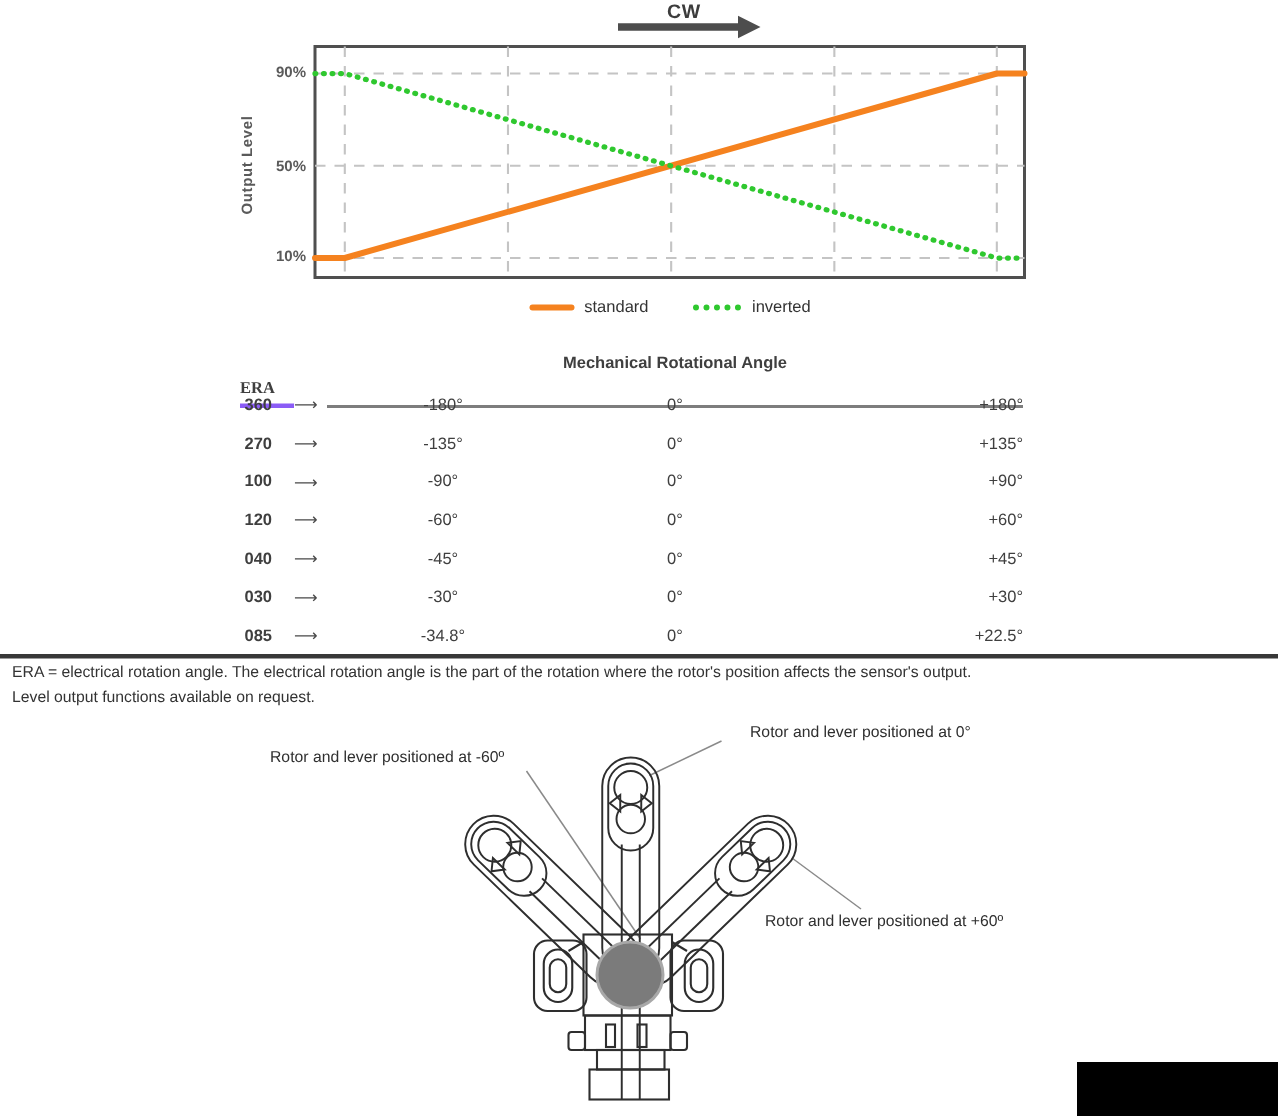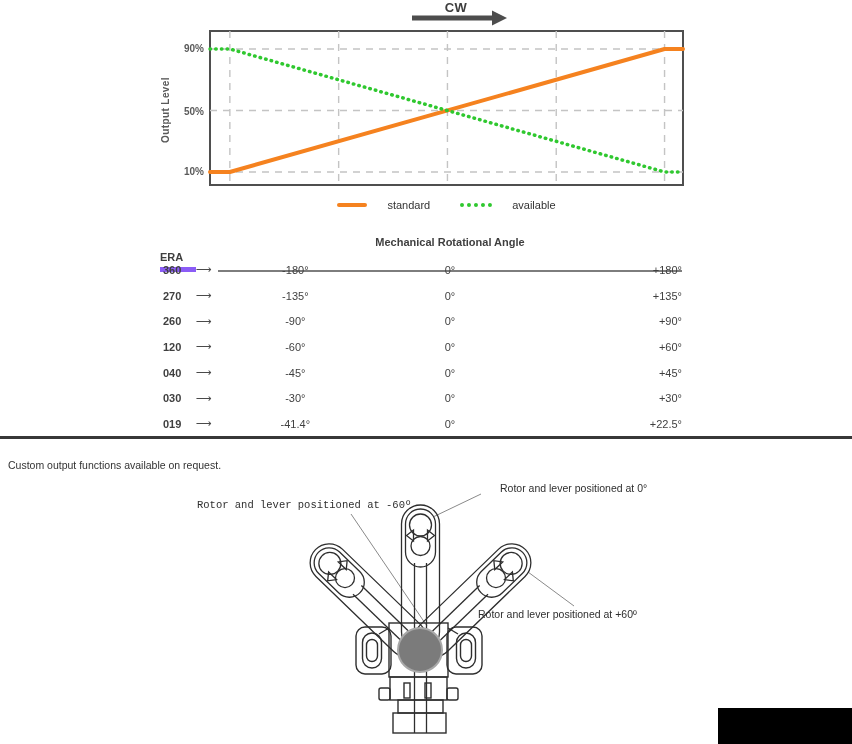--- a/index.html
+++ b/index.html
@@ -7,48 +7,48 @@
         font-family:"Liberation Sans","DejaVu Sans",sans-serif;color:#333;}
   .abs{position:absolute;}
 
   
   #cw-label{left:428px;top:0px;width:56px;text-align:center;font-size:13px;font-weight:bold;color:#3d3d3d;letter-spacing:.5px;}
   #chart-svg{left:0;top:0;}
   .ytick{left:170px;width:34px;text-align:right;font-size:10px;font-weight:bold;color:#5a5a5a;}
   #ylabel{left:107px;top:103px;width:120px;height:14px;text-align:center;font-size:10px;font-weight:bold;color:#5a5a5a;
           transform:rotate(-90deg);letter-spacing:.4px;}
   #legend{left:210px;top:199px;width:473px;display:flex;justify-content:center;gap:30px;align-items:center;}
-  .legend-item{display:flex;align-items:center;gap:20px;font-size:11px;color:#333;}
+  .legend-item{display:flex;align-items:center;gap:7px;font-size:11px;color:#333;}
   .sw-solid{width:30px;height:4px;border-radius:2px;background:#F5821F;}
   .sw-dotted{width:32px;height:0;border-top:4px dotted #2FC82F;}
 
   
   #table{left:160px;top:236px;width:522px;font-size:11px;color:#3f3f3f;}
   .t-head{display:grid;grid-template-columns:36px 22px 1fr 1fr 1fr;height:21px;align-items:end;}
-  .t-head .era-h{font-weight:bold;border-bottom:5px solid #8b5cf6;padding-bottom:4px;}
+  .t-head .era-h{font-weight:bold;border-bottom:3px solid #8b5cf6;padding-bottom:4px;font-family:Liberation Serif, serif;}
   .t-head .gap-h{border-bottom:none;}
   .t-head .angle-h{grid-column:3/6;text-align:center;font-weight:bold;border-bottom:2px solid #7d7d7d;padding-bottom:22px;}
   .t-row{display:grid;grid-template-columns:36px 22px 1fr 1fr 1fr;height:25.7px;align-items:center;}
   .t-row .era{font-weight:bold;padding-left:3px;}
   .t-row .arr{color:#4a4a4a;font-size:11px;}
   .t-row .c1{text-align:center;}
   .t-row .c2{text-align:center;}
   .t-row .c3{text-align:right;}
 
   #divider{left:0;top:436px;width:852px;height:3px;background:#383838;}
   .note{left:8px;font-size:10.5px;color:#333;}
   #note1{top:442px;}
   #note2{top:459px;}
 
   
   #diagram-svg{left:0;top:470px;}
   .dlabel{font-size:10.5px;color:#2f2f2f;white-space:nowrap;}
   #dlabel-0{left:500px;top:482px;}
-  #dlabel-n60{left:197px;top:499px;font-family:Liberation Mono, monospace;}
-  #dlabel-p60{left:478px;top:608px;}
+  #dlabel-n60{left:180px;top:499px;}
+  #dlabel-p60{left:510px;top:608px;}
 
   #black-box{left:718px;top:708px;width:134px;height:36px;background:#000;}
 </style>
 </head>
 <body>
 
 <div id="page">
 
   <div class="abs" id="cw-label">CW</div>
 
@@ -77,21 +77,21 @@
   <div class="abs ytick" style="top:166px">10%</div>
   <div class="abs" id="ylabel">Output Level</div>
 
   <div class="abs" id="legend">
     <div class="legend-item">
       <span class="sw-solid"></span>
       <span>standard</span>
     </div>
     <div class="legend-item">
       <span class="sw-dotted"></span>
-      <span>available</span>
+      <span>inverted</span>
     </div>
   </div>
 
   <div class="abs" id="table">
     <div class="t-head">
       <div class="era-h">ERA</div>
       <div class="gap-h"></div>
       <div class="angle-h">Mechanical Rotational Angle</div>
     </div>
     <div id="table-body">
@@ -105,21 +105,21 @@
 
     <div class="t-row">
       <div class="era">270</div>
       <div class="arr">⟶</div>
       <div class="c1">-135°</div>
       <div class="c2">0°</div>
       <div class="c3">+135°</div>
     </div>
 
     <div class="t-row">
-      <div class="era">260</div>
+      <div class="era">100</div>
       <div class="arr">⟶</div>
       <div class="c1">-90°</div>
       <div class="c2">0°</div>
       <div class="c3">+90°</div>
     </div>
 
     <div class="t-row">
       <div class="era">120</div>
       <div class="arr">⟶</div>
       <div class="c1">-60°</div>
@@ -137,31 +137,32 @@
 
     <div class="t-row">
       <div class="era">030</div>
       <div class="arr">⟶</div>
       <div class="c1">-30°</div>
       <div class="c2">0°</div>
       <div class="c3">+30°</div>
     </div>
 
     <div class="t-row">
-      <div class="era">019</div>
-      <div class="arr">⟶</div>
-      <div class="c1">-41.4°</div>
+      <div class="era">085</div>
+      <div class="arr">⟶</div>
+      <div class="c1">-34.8°</div>
       <div class="c2">0°</div>
       <div class="c3">+22.5°</div>
     </div>
   </div>
   </div>
 
   <div class="abs" id="divider"></div>
-  <div class="abs note" id="note2">Custom output functions available on request.</div>
+  <div class="abs note" id="note1">ERA = electrical rotation angle. The electrical rotation angle is the part of the rotation where the rotor's position affects the sensor's output.</div>
+  <div class="abs note" id="note2">Level output functions available on request.</div>
 
   <svg id="diagram-svg" class="abs" width="852" height="274" viewBox="0 470 852 274">
     <defs>
       <g id="lever-tip" stroke="#2e2e2e" stroke-width="1.3" fill="none">
         <rect x="-19" y="-146" width="38" height="146" rx="19"></rect>
         <rect x="-15" y="-142" width="30" height="58" rx="15"></rect>
         <circle cx="0" cy="-126" r="11"></circle>
         <circle cx="0" cy="-105" r="9.5"></circle>
         <polygon points="-7,-121 -7,-110 -14,-115.5"></polygon>
         <polygon points="7,-121 7,-110 14,-115.5"></polygon>

